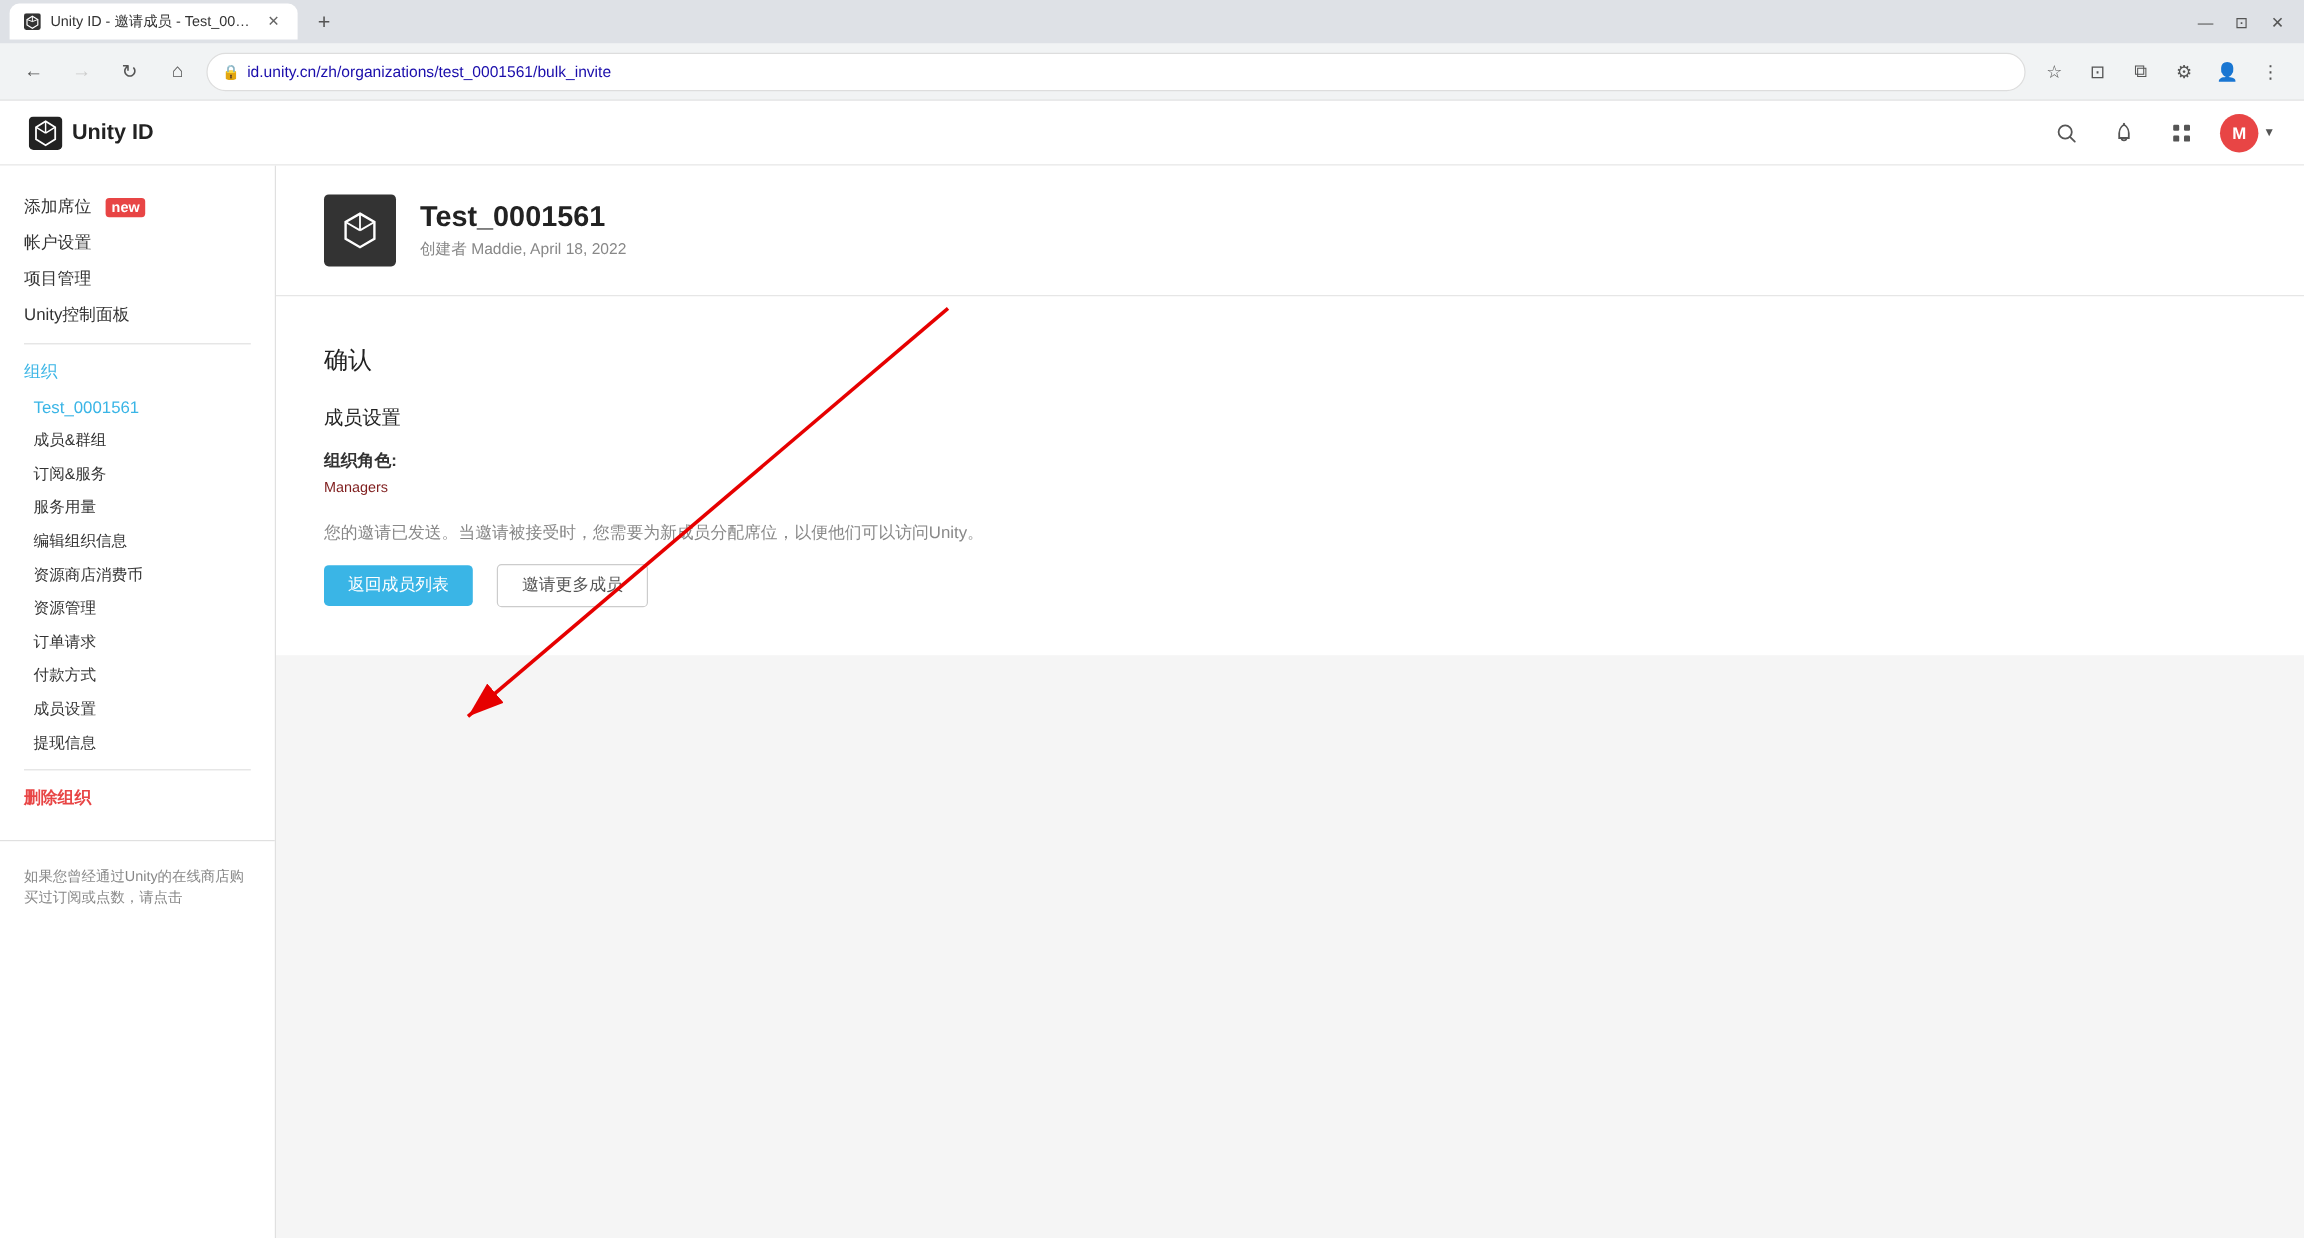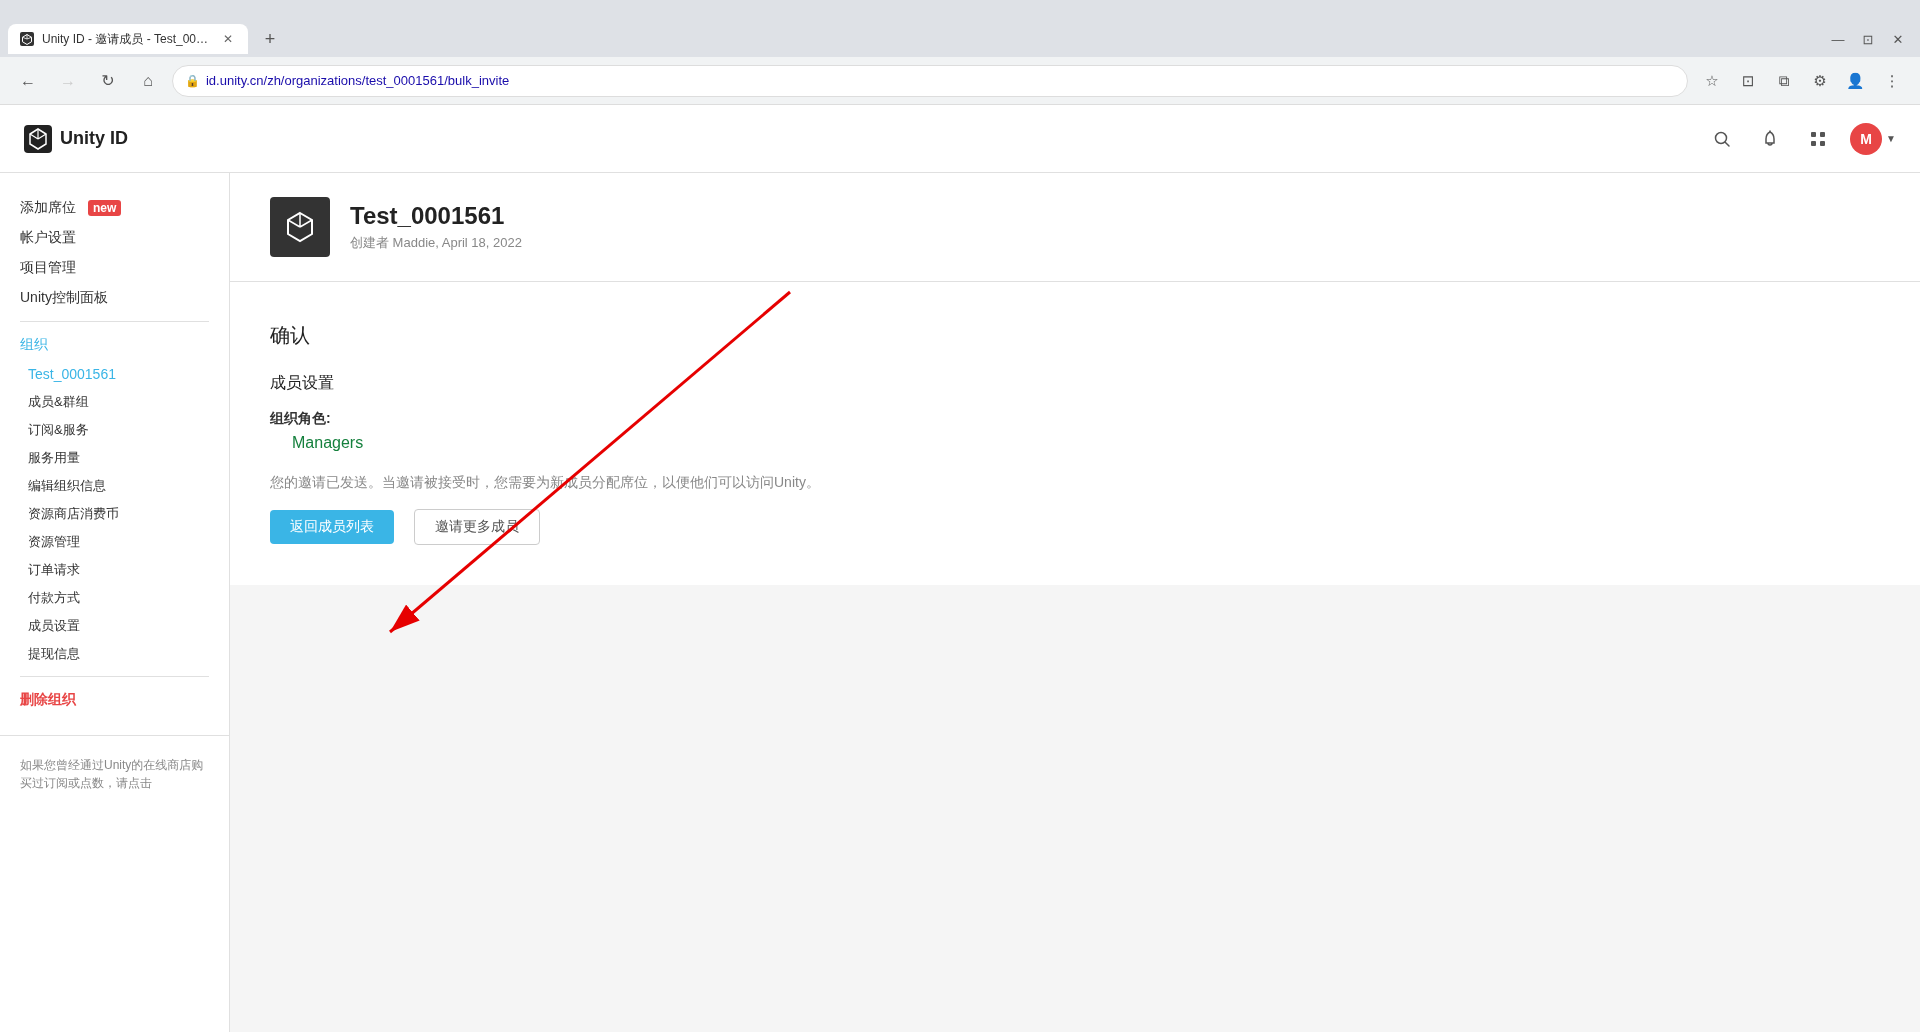--- a/index.html
+++ b/index.html
@@ -1,41 +1,41 @@
 <!DOCTYPE html>
 <html><head>
   <meta charset="utf-8">
   <style>
     * { margin: 0; padding: 0; box-sizing: border-box; }
     body { font-family: -apple-system, BlinkMacSystemFont, 'Segoe UI', sans-serif; background: #f5f5f5; font-size: 14px; color: #333; }
 
     
     .browser-chrome { background: #dee1e6; width: 1920px; min-height: 1032px; display: flex; flex-direction: column; }
-    .browser-titlebar { background: #dee1e6; height: 36px; display: flex; align-items: center; padding: 0 8px; gap: 8px; margin-top: 21px; }
+    .browser-titlebar { background: #dee1e6; height: 36px; display: flex; align-items: center; padding: 0 8px; gap: 8px; }
     .browser-tab { background: #fff; border-radius: 8px 8px 0 0; padding: 0 12px; height: 30px; display: flex; align-items: center; gap: 8px; font-size: 12px; color: #333; min-width: 200px; max-width: 240px; }
     .browser-tab-favicon { width: 14px; height: 14px; }
     .browser-tab-title { flex: 1; overflow: hidden; text-overflow: ellipsis; white-space: nowrap; font-size: 12px; }
     .browser-tab-close { color: #666; cursor: pointer; font-size: 12px; width: 16px; height: 16px; display: flex; align-items: center; justify-content: center; border-radius: 50%; }
     .browser-tab-new { width: 28px; height: 28px; display: flex; align-items: center; justify-content: center; border-radius: 50%; color: #555; font-size: 18px; cursor: pointer; }
 
     .browser-toolbar { background: #f1f3f4; height: 48px; display: flex; align-items: center; padding: 0 12px; gap: 8px; border-bottom: 1px solid #ddd; }
     .browser-nav-btn { width: 32px; height: 32px; border-radius: 50%; display: flex; align-items: center; justify-content: center; cursor: pointer; color: #555; font-size: 16px; border: none; background: transparent; }
     .browser-nav-btn.disabled { color: #ccc; cursor: default; }
 
     .browser-address-bar { flex: 1; height: 32px; background: #fff; border-radius: 16px; display: flex; align-items: center; padding: 0 12px; gap: 6px; border: 1px solid #ddd; font-size: 13px; color: #333; }
     .browser-address-bar .lock-icon { color: #555; font-size: 12px; }
     .browser-address-url { flex: 1; font-size: 13px; color: #1a0dab; }
     .browser-toolbar-actions { display: flex; gap: 4px; }
     .browser-action-btn { width: 32px; height: 32px; border-radius: 50%; display: flex; align-items: center; justify-content: center; cursor: pointer; color: #555; font-size: 15px; border: none; background: transparent; }
 
     
     .page-content { background: #f5f5f5; flex: 1; display: flex; flex-direction: column; }
 
     
-    .top-nav { background: #fff; height: 68px; display: flex; align-items: center; padding: 0 24px; border-bottom: 1px solid #e0e0e0; }
+    .top-nav { background: #fff; height: 54px; display: flex; align-items: center; padding: 0 24px; border-bottom: 1px solid #e0e0e0; }
     .logo-area { display: flex; align-items: center; gap: 8px; }
     .logo-icon { width: 28px; height: 28px; }
     .logo-text { font-size: 18px; font-weight: 600; color: #222; }
     .nav-spacer { flex: 1; }
     .nav-actions { display: flex; align-items: center; gap: 16px; }
     .nav-icon-btn { width: 32px; height: 32px; border-radius: 50%; display: flex; align-items: center; justify-content: center; cursor: pointer; color: #555; font-size: 16px; border: none; background: transparent; }
     .user-avatar { width: 32px; height: 32px; border-radius: 50%; background: #e84545; color: white; display: flex; align-items: center; justify-content: center; font-size: 14px; font-weight: 600; cursor: pointer; }
     .user-dropdown { display: flex; align-items: center; gap: 4px; cursor: pointer; }
     .chevron-down { font-size: 10px; color: #555; }
 
@@ -60,21 +60,21 @@
     .org-logo svg { width: 36px; height: 36px; fill: white; }
     .org-info { }
     .org-name { font-size: 24px; font-weight: 600; color: #222; }
     .org-meta { font-size: 13px; color: #888; margin-top: 4px; }
 
     
     .main-content { padding: 40px; background: #fff; margin: 0; flex: 1; }
     .section-title { font-size: 20px; font-weight: 500; color: #222; margin-bottom: 24px; }
     .subsection-title { font-size: 16px; font-weight: 500; color: #222; margin-bottom: 16px; }
     .label-bold { font-weight: 600; font-size: 14px; color: #333; }
-    .label-value { font-size: 16px; color: #15803d; margin-top: 6px; margin-bottom: 20px; margin-left: 22px; }
+    .label-value { font-size: 12px; color: #7f1d1d; margin-top: 6px; margin-bottom: 20px; }
     .info-text { font-size: 14px; color: #888; margin-bottom: 16px; line-height: 1.5; }
     .action-buttons { display: flex; gap: 20px; margin-top: 8px; align-items: center; }
     .btn-primary { background: #3ab5e6; color: white; border: none; padding: 8px 20px; border-radius: 4px; font-size: 14px; cursor: pointer; }
     .btn-secondary { background: #fff; color: #555; border: 1px solid #ccc; padding: 8px 20px; border-radius: 4px; font-size: 14px; cursor: pointer; font-family: Liberation Serif, serif; }
 
     
     .annotation-container { position: relative; }
     .red-arrow-svg { position: absolute; top: 0; left: 0; pointer-events: none; z-index: 10; }
 
     

